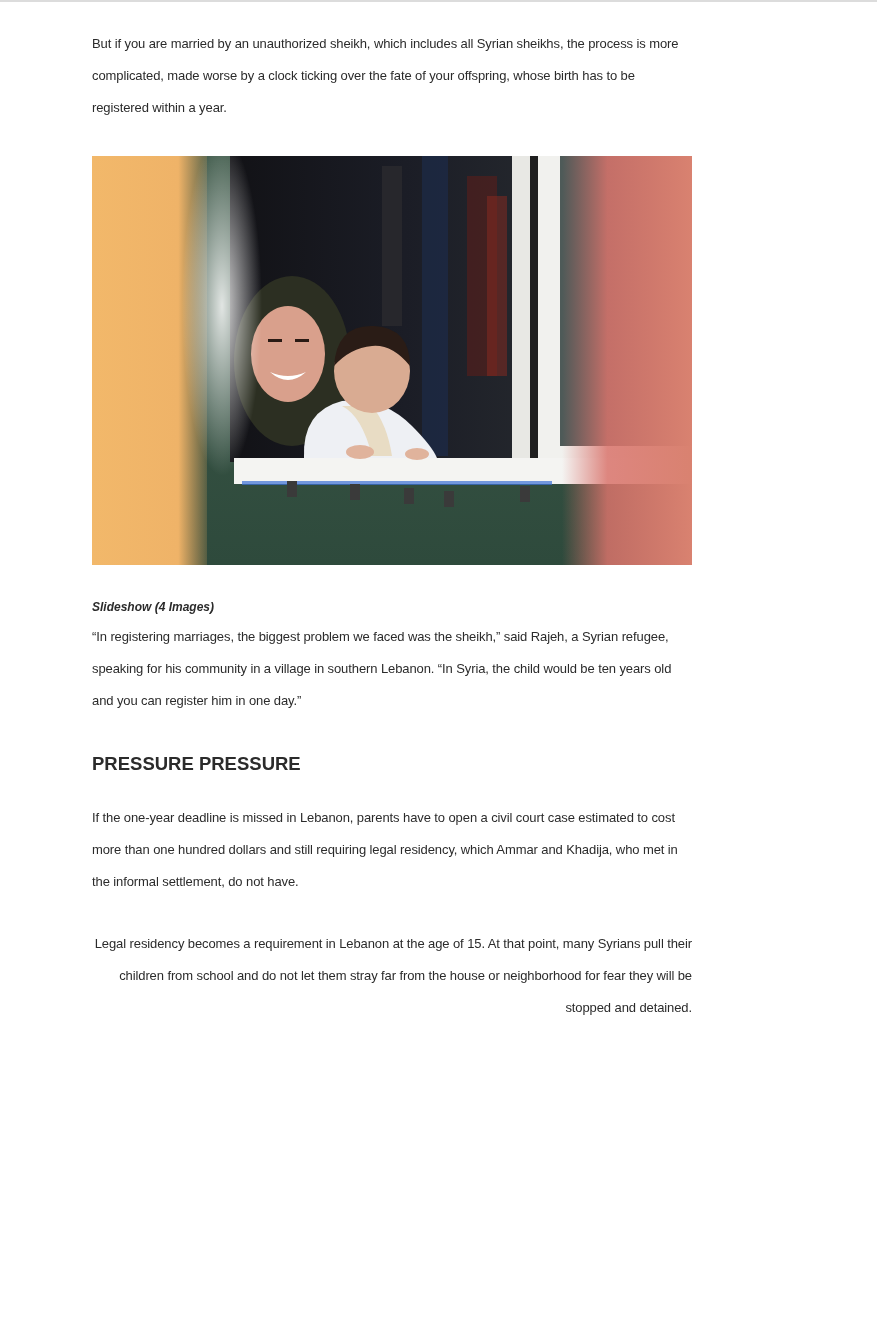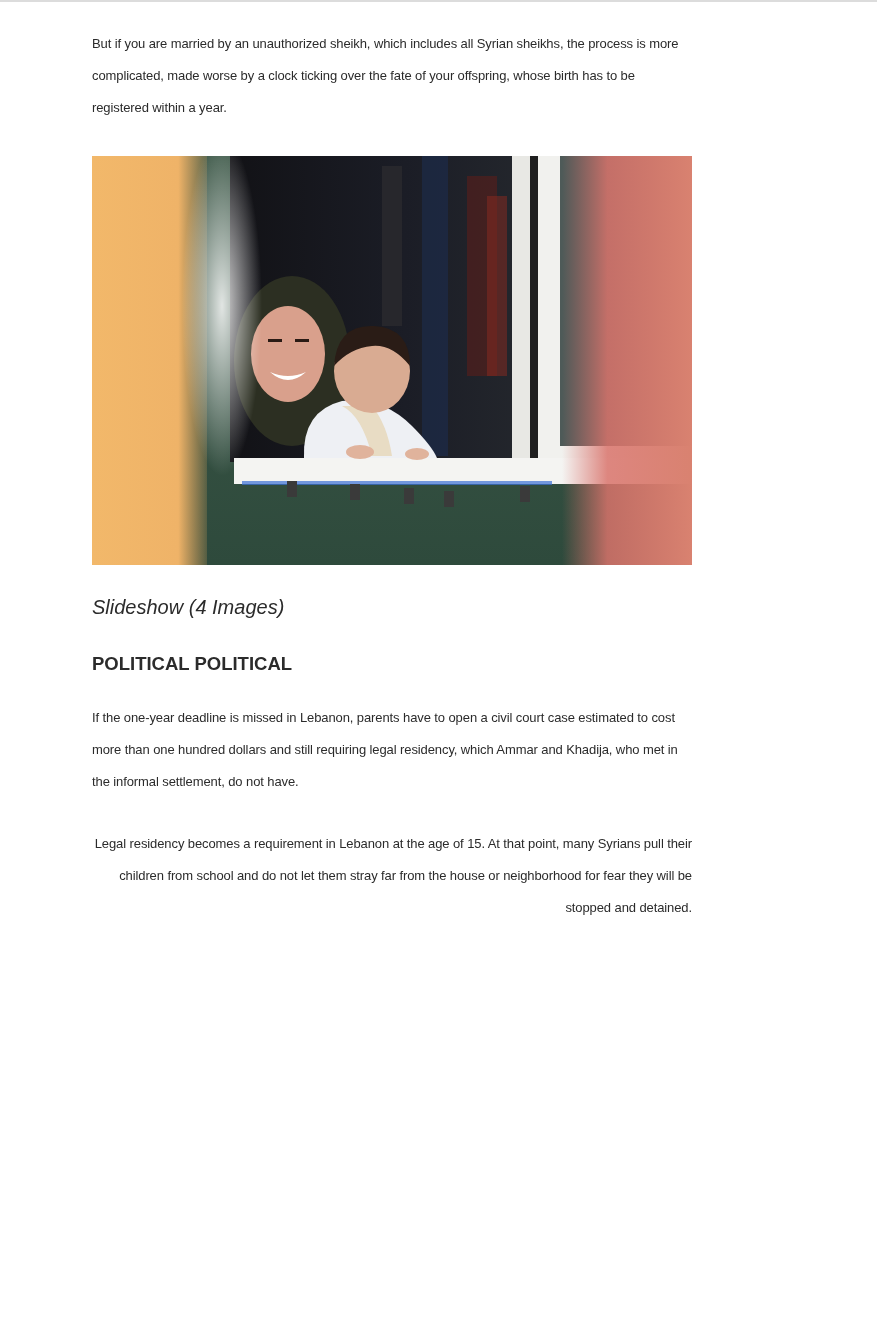--- a/index.html
+++ b/index.html
@@ -34,24 +34,25 @@
       width: 600px;
       height: 409px;
       position: relative;
       overflow: hidden;
       background: #1a1a1c;
       display: block;
     }
     .photo svg { display: block; }
     .caption {
       margin-top: 32px;
-      font-size: 20px;
+      font-size: 12px;
       font-style: italic;
       line-height: 20px;
       color: #2b2b2b;
+      font-weight: bold;
     }
     .quote-para { margin-top: 4px; }
     .heading {
       font-size: 18.5px;
       font-weight: bold;
       line-height: 32px;
       margin: 31px 0 22px 0;
       color: #2b2b2b;
     }
     .gap { margin-top: 30px; text-align: right; }
@@ -131,18 +132,19 @@
       <rect x="428" y="330" width="10" height="16" fill="#3a3a3a"></rect>
 
       <rect x="0" y="0" width="115" height="409" fill="url(#orangeBlur)"></rect>
       <ellipse cx="130" cy="150" rx="40" ry="170" fill="url(#whiteBlur)" opacity="0.85"></ellipse>
 
       <rect x="470" y="0" width="130" height="409" fill="url(#redBlur)"></rect>
     </svg>
   </div>
 
   <div class="caption">Slideshow (4 Images)</div>
+  <p class="para quote-para">“In registering marriages, the biggest problem we faced was the sheikh,” said Rajeh, a Syrian refugee, speaking for his community in a village in southern Lebanon. “In Syria, the child would be ten years old and you can register him in one day.”</p>
 
-  <h3 class="heading">POLITICAL POLITICAL</h3>
+  <h3 class="heading">PRESSURE PRESSURE</h3>
 
   <p class="para">If the one-year deadline is missed in Lebanon, parents have to open a civil court case estimated to cost more than one hundred dollars and still requiring legal residency, which Ammar and Khadija, who met in the informal settlement, do not have.</p>
   <p class="para gap">Legal residency becomes a requirement in Lebanon at the age of 15. At that point, many Syrians pull their children from school and do not let them stray far from the house or neighborhood for fear they will be stopped and detained.</p>
 </div>
 
 </body></html>

